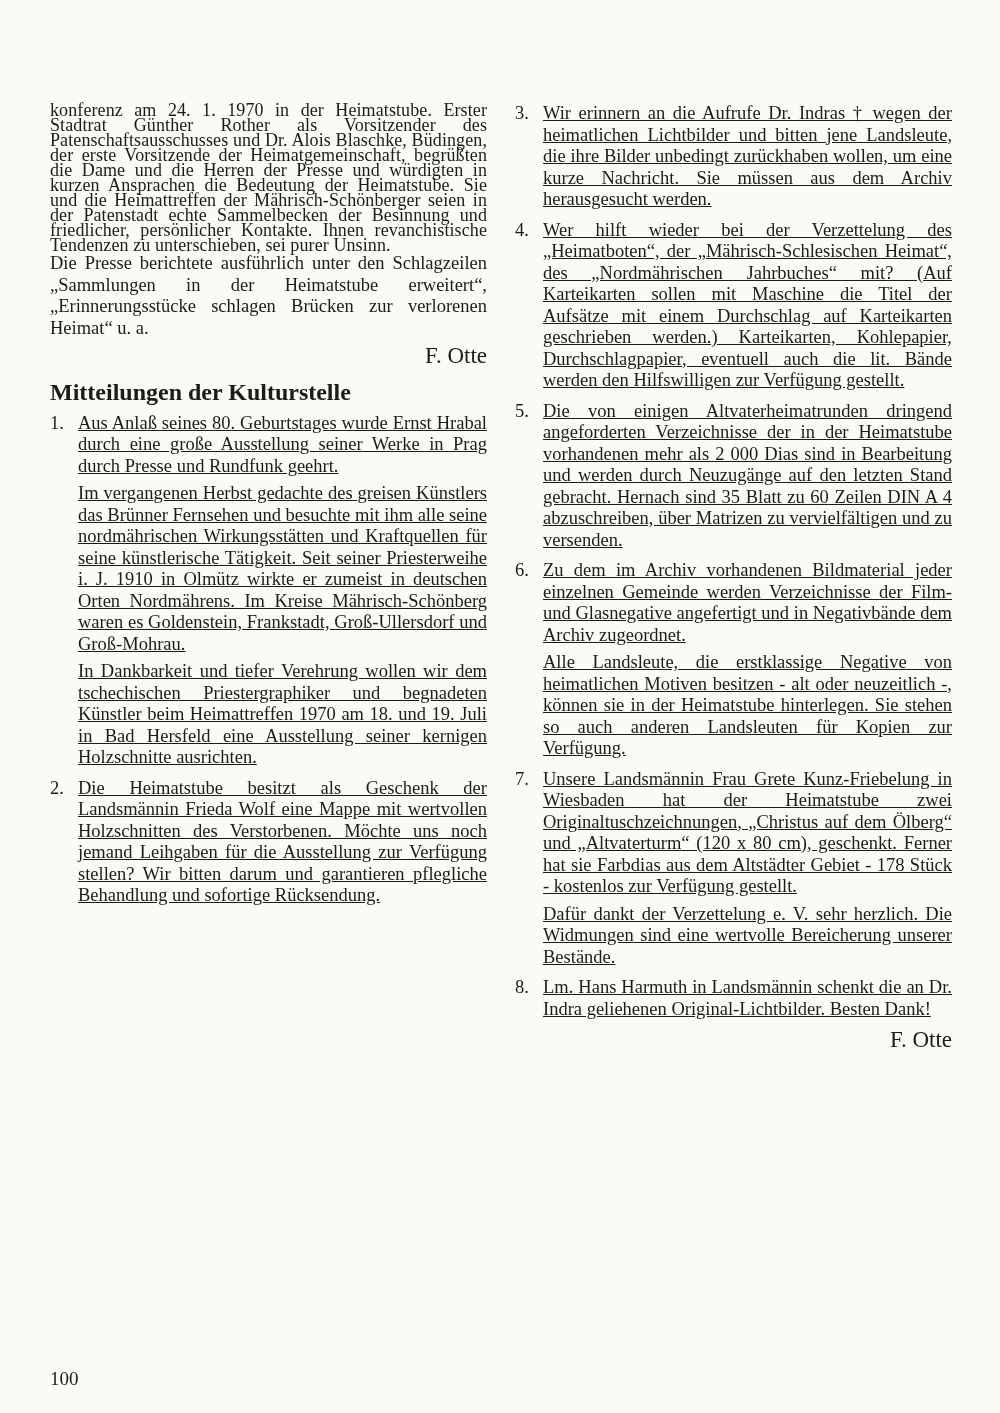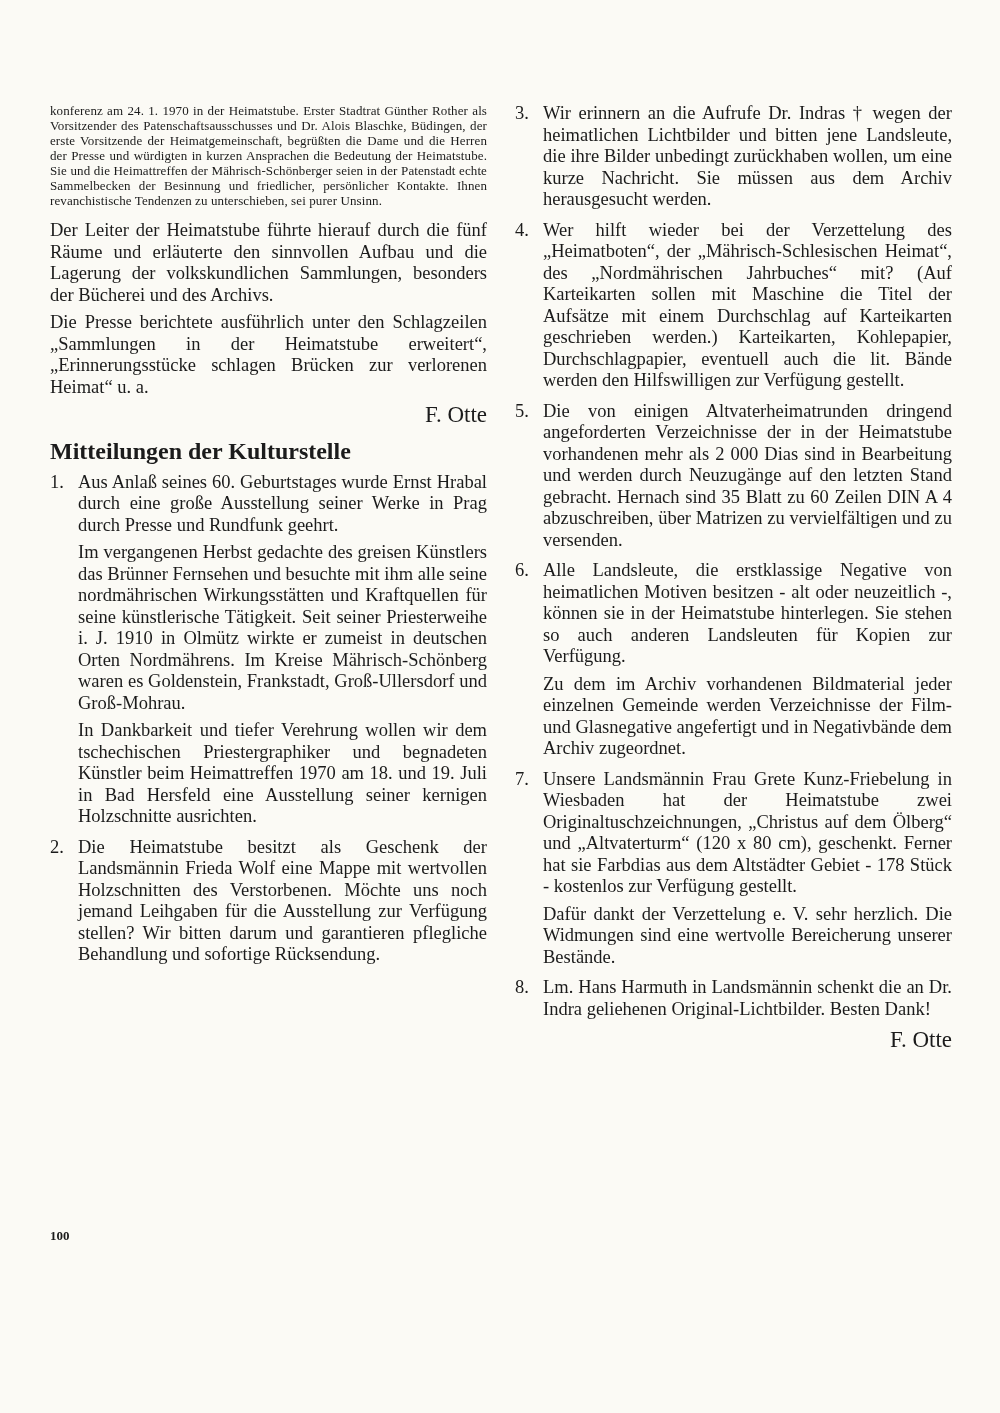--- a/index.html
+++ b/index.html
@@ -23,24 +23,24 @@
   .column { width: 437px; }
   .para {
     font-size: 18.5px;
     line-height: 21.5px;
     text-align: justify;
     margin-bottom: 6px;
     hyphens: auto;
     -webkit-hyphens: auto;
   }
   .small-text {
-    font-size: 13px;
+    font-size: 18px;
     line-height: 15px;
     text-align: justify;
-    margin-bottom: 12px;
+    margin-bottom: 0;
     hyphens: auto;
     letter-spacing: 0.1px;
   }
   .signature {
     font-size: 23px;
     line-height: 21.5px;
     text-align: right;
     margin: 0 0 12px 0;
   }
   .heading {
@@ -52,44 +52,43 @@
   .list-item {
     display: flex;
     margin-bottom: 9px;
   }
   .item-number {
     width: 28px;
     flex: none;
     font-size: 18.5px;
     line-height: 21.5px;
   }
-  .item-body { flex: 1; min-width: 0; }
+  .item-body { flex: 1; min-width: 0; text-decoration: underline; }
   .item-body .para:last-child { margin-bottom: 0; }
   .page-number {
     position: absolute;
     left: 50px;
-    top: 1228px;
-    font-size: 13px;
-    font-weight: bold;
+    top: 1368px;
+    font-size: 19px;
+    font-weight: normal;
   }
 </style>
 </head>
 <body>
 
 <div class="page-body">
   <div class="column">
       <p class="small-text">konferenz am 24. 1. 1970 in der Heimatstube. Erster Stadtrat Günther Rother als Vorsitzender des Patenschaftsausschusses und Dr. Alois Blaschke, Büdingen, der erste Vorsitzende der Heimatgemeinschaft, begrüßten die Dame und die Herren der Presse und würdigten in kurzen Ansprachen die Bedeutung der Heimatstube. Sie und die Heimattreffen der Mährisch-Schönberger seien in der Patenstadt echte Sammelbecken der Besinnung und friedlicher, persönlicher Kontakte. Ihnen revanchistische Tendenzen zu unterschieben, sei purer Unsinn.</p>
-      <p class="para">Der Leiter der Heimatstube führte hierauf durch die fünf Räume und erläuterte den sinnvollen Aufbau und die Lagerung der volkskundlichen Sammlungen, besonders der Bücherei und des Archivs.</p>
       <p class="para">Die Presse berichtete ausführlich unter den Schlagzeilen „Sammlungen in der Heimatstube erweitert“, „Erinnerungsstücke schlagen Brücken zur verlorenen Heimat“ u. a.</p>
       <p class="signature">F. Otte</p>
       <h2 class="heading">Mitteilungen der Kulturstelle</h2>
       <div class="list-item">
         <span class="item-number">1.</span>
         <div class="item-body">
-          <p class="para">Aus Anlaß seines 60. Geburtstages wurde Ernst Hrabal durch eine große Ausstellung seiner Werke in Prag durch Presse und Rundfunk geehrt.</p>
+          <p class="para">Aus Anlaß seines 80. Geburtstages wurde Ernst Hrabal durch eine große Ausstellung seiner Werke in Prag durch Presse und Rundfunk geehrt.</p>
           <p class="para">Im vergangenen Herbst gedachte des greisen Künstlers das Brünner Fernsehen und besuchte mit ihm alle seine nordmährischen Wirkungsstätten und Kraftquellen für seine künstlerische Tätigkeit. Seit seiner Priesterweihe i. J. 1910 in Olmütz wirkte er zumeist in deutschen Orten Nordmährens. Im Kreise Mährisch-Schönberg waren es Goldenstein, Frankstadt, Groß-Ullersdorf und Groß-Mohrau.</p>
           <p class="para">In Dankbarkeit und tiefer Verehrung wollen wir dem tschechischen Priestergraphiker und begnadeten Künstler beim Heimattreffen 1970 am 18. und 19. Juli in Bad Hersfeld eine Ausstellung seiner kernigen Holzschnitte ausrichten.</p>
         </div>
       </div>
       <div class="list-item">
         <span class="item-number">2.</span>
         <div class="item-body">
           <p class="para">Die Heimatstube besitzt als Geschenk der Landsmännin Frieda Wolf eine Mappe mit wertvollen Holzschnitten des Verstorbenen. Möchte uns noch jemand Leihgaben für die Ausstellung zur Verfügung stellen? Wir bitten darum und garantieren pflegliche Behandlung und sofortige Rücksendung.</p>
         </div>
       </div>
@@ -109,22 +108,22 @@
       </div>
       <div class="list-item">
         <span class="item-number">5.</span>
         <div class="item-body">
           <p class="para">Die von einigen Altvaterheimatrunden dringend angeforderten Verzeichnisse der in der Heimatstube vorhandenen mehr als 2 000 Dias sind in Bearbeitung und werden durch Neuzugänge auf den letzten Stand gebracht. Hernach sind 35 Blatt zu 60 Zeilen DIN A 4 abzuschreiben, über Matrizen zu vervielfältigen und zu versenden.</p>
         </div>
       </div>
       <div class="list-item">
         <span class="item-number">6.</span>
         <div class="item-body">
+          <p class="para">Zu dem im Archiv vorhandenen Bildmaterial jeder einzelnen Gemeinde werden Verzeichnisse der Film- und Glasnegative angefertigt und in Negativbände dem Archiv zugeordnet.</p>
           <p class="para">Alle Landsleute, die erstklassige Negative von heimatlichen Motiven besitzen - alt oder neuzeitlich -, können sie in der Heimatstube hinterlegen. Sie stehen so auch anderen Landsleuten für Kopien zur Verfügung.</p>
-          <p class="para">Zu dem im Archiv vorhandenen Bildmaterial jeder einzelnen Gemeinde werden Verzeichnisse der Film- und Glasnegative angefertigt und in Negativbände dem Archiv zugeordnet.</p>
         </div>
       </div>
       <div class="list-item">
         <span class="item-number">7.</span>
         <div class="item-body">
           <p class="para">Unsere Landsmännin Frau Grete Kunz-Friebelung in Wiesbaden hat der Heimatstube zwei Originaltuschzeichnungen, „Christus auf dem Ölberg“ und „Altvaterturm“ (120 x 80 cm), geschenkt. Ferner hat sie Farbdias aus dem Altstädter Gebiet - 178 Stück - kostenlos zur Verfügung gestellt.</p>
           <p class="para">Dafür dankt der Verzettelung e. V. sehr herzlich. Die Widmungen sind eine wertvolle Bereicherung unserer Bestände.</p>
         </div>
       </div>
       <div class="list-item">

